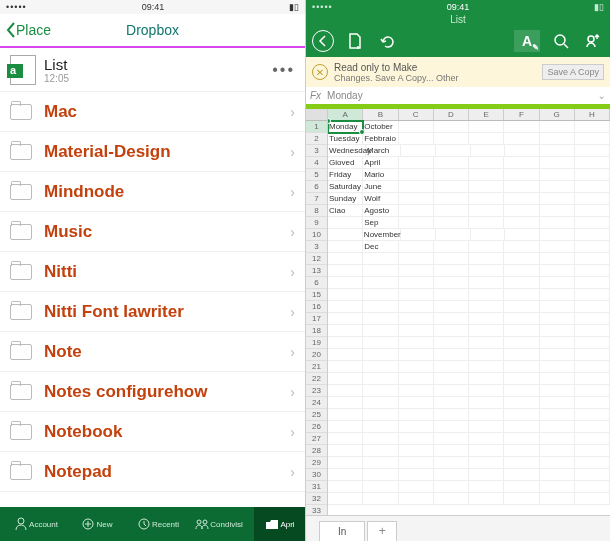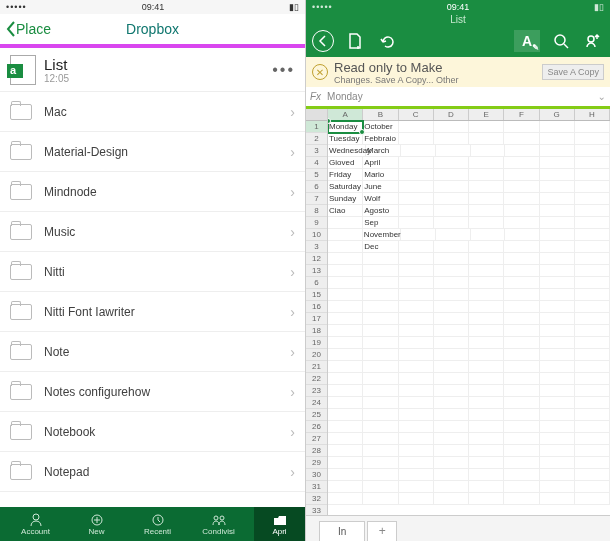--- a/index.html
+++ b/index.html
@@ -5,63 +5,63 @@
   * { box-sizing: border-box; margin: 0; padding: 0; }
   body { font-family: -apple-system, Helvetica, Arial, sans-serif; width: 610px; height: 541px; display: flex; background: #fff; overflow: hidden; }
   .left, .right { height: 100%; overflow: hidden; }
   .left { width: 306px; border-right: 1px solid #ccc; display: flex; flex-direction: column; }
   .right { width: 304px; display: flex; flex-direction: column; }
 
   
   .status-bar { height: 14px; display: flex; justify-content: space-between; align-items: center; padding: 0 6px; font-size: 9px; color: #333; background: #f6f6f6; }
   .status-bar .center { position: absolute; left: 0; width: 306px; text-align: center; }
   .dots { letter-spacing: 1px; }
-  .nav-row { height: 34px; display: flex; align-items: center; padding: 0 6px; border-bottom: 4px solid #d946ef; position: relative; }
+  .nav-row { height: 34px; display: flex; align-items: center; padding: 0 6px; border-bottom: 2px solid #d946ef; position: relative; }
   .back-btn { display: flex; align-items: center; color: #1a8d41; font-size: 14px; }
   .back-btn svg { width: 10px; height: 16px; }
   .nav-title { position: absolute; left: 0; width: 100%; text-align: center; font-size: 14px; color: #0f766e; }
 
   .file-header { display: flex; align-items: center; height: 44px; padding: 0 10px; border-bottom: 1px solid #eee; }
   .xl-icon { width: 26px; height: 30px; background: #fff; border: 1px solid #aaa; position: relative; margin-right: 8px; }
   .xl-icon::before { content: ""; position: absolute; left: -4px; top: 8px; width: 16px; height: 14px; background: #1a8d41; }
   .xl-icon::after { content: "a"; position: absolute; left: -1px; top: 8px; color: #fff; font-size: 11px; font-weight: bold; }
   .file-meta { flex: 1; }
   .file-name { font-size: 15px; color: #222; }
   .file-time { font-size: 10px; color: #999; }
   .more-dots { color: #666; font-size: 16px; letter-spacing: 2px; }
 
   .list { flex: 1; overflow-y: auto; }
   .row { height: 40px; display: flex; align-items: center; padding: 0 10px; border-bottom: 1px solid #eee; }
   .folder-icon { width: 22px; height: 16px; border: 1px solid #bbb; border-radius: 2px; margin-right: 12px; position: relative; }
   .folder-icon::before { content: ""; position: absolute; top: -4px; left: 0; width: 8px; height: 4px; border: 1px solid #bbb; border-bottom: none; border-radius: 2px 2px 0 0; }
-  .row-label { flex: 1; font-size: 12px; color: #404040; }
+  .row-label { flex: 1; font-size: 17px; color: #c2410c; font-weight: bold; }
   .chev { color: #bbb; font-size: 14px; }
 
   .bottom-bar { height: 34px; background: #0b6b33; display: flex; }
-  .bb-item { flex: 1; display: flex; flex-direction: column; align-items: center; justify-content: center; color: #cfe8d7; font-size: 8px; margin-left: 10px; }
+  .bb-item { flex: 1; display: flex; align-items: center; justify-content: center; color: #cfe8d7; font-size: 8px; margin-left: 10px; }
   .bb-item.active { background: #064a22; color: #fff; }
   .bb-item svg { width: 16px; height: 14px; stroke: currentColor; fill: none; }
 
   
   .status-bar-r { height: 14px; display: flex; justify-content: space-between; align-items: center; padding: 0 6px; font-size: 9px; color: #cfe8d7; background: #1a8d41; position: relative; }
   .status-bar-r .center { position: absolute; left: 0; width: 304px; text-align: center; color: #fff; }
   .doc-title { font-size: 10px; color: #c7e9cf; text-align: center; background: #1a8d41; }
   .toolbar { height: 32px; background: #1a8d41; display: flex; align-items: center; padding: 0 6px; gap: 10px; }
   .toolbar .spacer { flex: 1; }
   .tb-btn { width: 22px; height: 22px; display: flex; align-items: center; justify-content: center; color: #fff; }
   .tb-btn svg { width: 18px; height: 18px; stroke: #fff; fill: none; stroke-width: 1.5; }
   .circ { border: 1.5px solid #fff; border-radius: 50%; }
 
   .banner { height: 30px; background: #fdf6da; display: flex; align-items: center; padding: 0 6px; font-size: 9px; color: #777; position: relative; }
   .banner-x { width: 16px; height: 16px; border: 1px solid #c0a030; color: #c0a030; border-radius: 50%; display: flex; align-items: center; justify-content: center; font-size: 10px; margin-right: 6px; }
   .banner-txt { flex: 1; overflow: hidden; }
-  .banner-txt .t1 { color: #555; font-size: 13px; }
+  .banner-txt .t1 { color: #555; font-size: 10px; }
   .banner-btn { background: #eee; border: 1px solid #ccc; padding: 2px 4px; font-size: 9px; color: #888; }
 
-  .fx-row { height: 22px; display: flex; align-items: center; border-bottom: 3px solid #84cc16; font-size: 10px; color: #888; padding: 0 4px; }
+  .fx-row { height: 22px; display: flex; align-items: center; border-bottom: 5px solid #84cc16; font-size: 10px; color: #888; padding: 0 4px; }
   .fx-row .fx { font-style: italic; margin-right: 6px; }
   .fx-row .fx-chev { margin-left: auto; color: #aaa; }
 
   .grid { flex: 1; overflow: hidden; display: flex; font-size: 9px; color: #333; }
   .rownums { width: 22px; background: #eee; border-right: 1px solid #ccc; }
   .rownums div { height: 12px; line-height: 12px; text-align: center; border-bottom: 1px solid #ddd; font-size: 8px; color: #666; }
   .rownums .hdr { height: 12px; background: #e0e0e0; border-bottom: 1px solid #bbb; }
   .cells { flex: 1; overflow: hidden; }
   .colhdrs { display: flex; height: 12px; background: #eee; border-bottom: 1px solid #bbb; }
   .colhdrs div { width: 38px; text-align: center; border-right: 1px solid #ccc; font-size: 8px; color: #666; line-height: 12px; }

